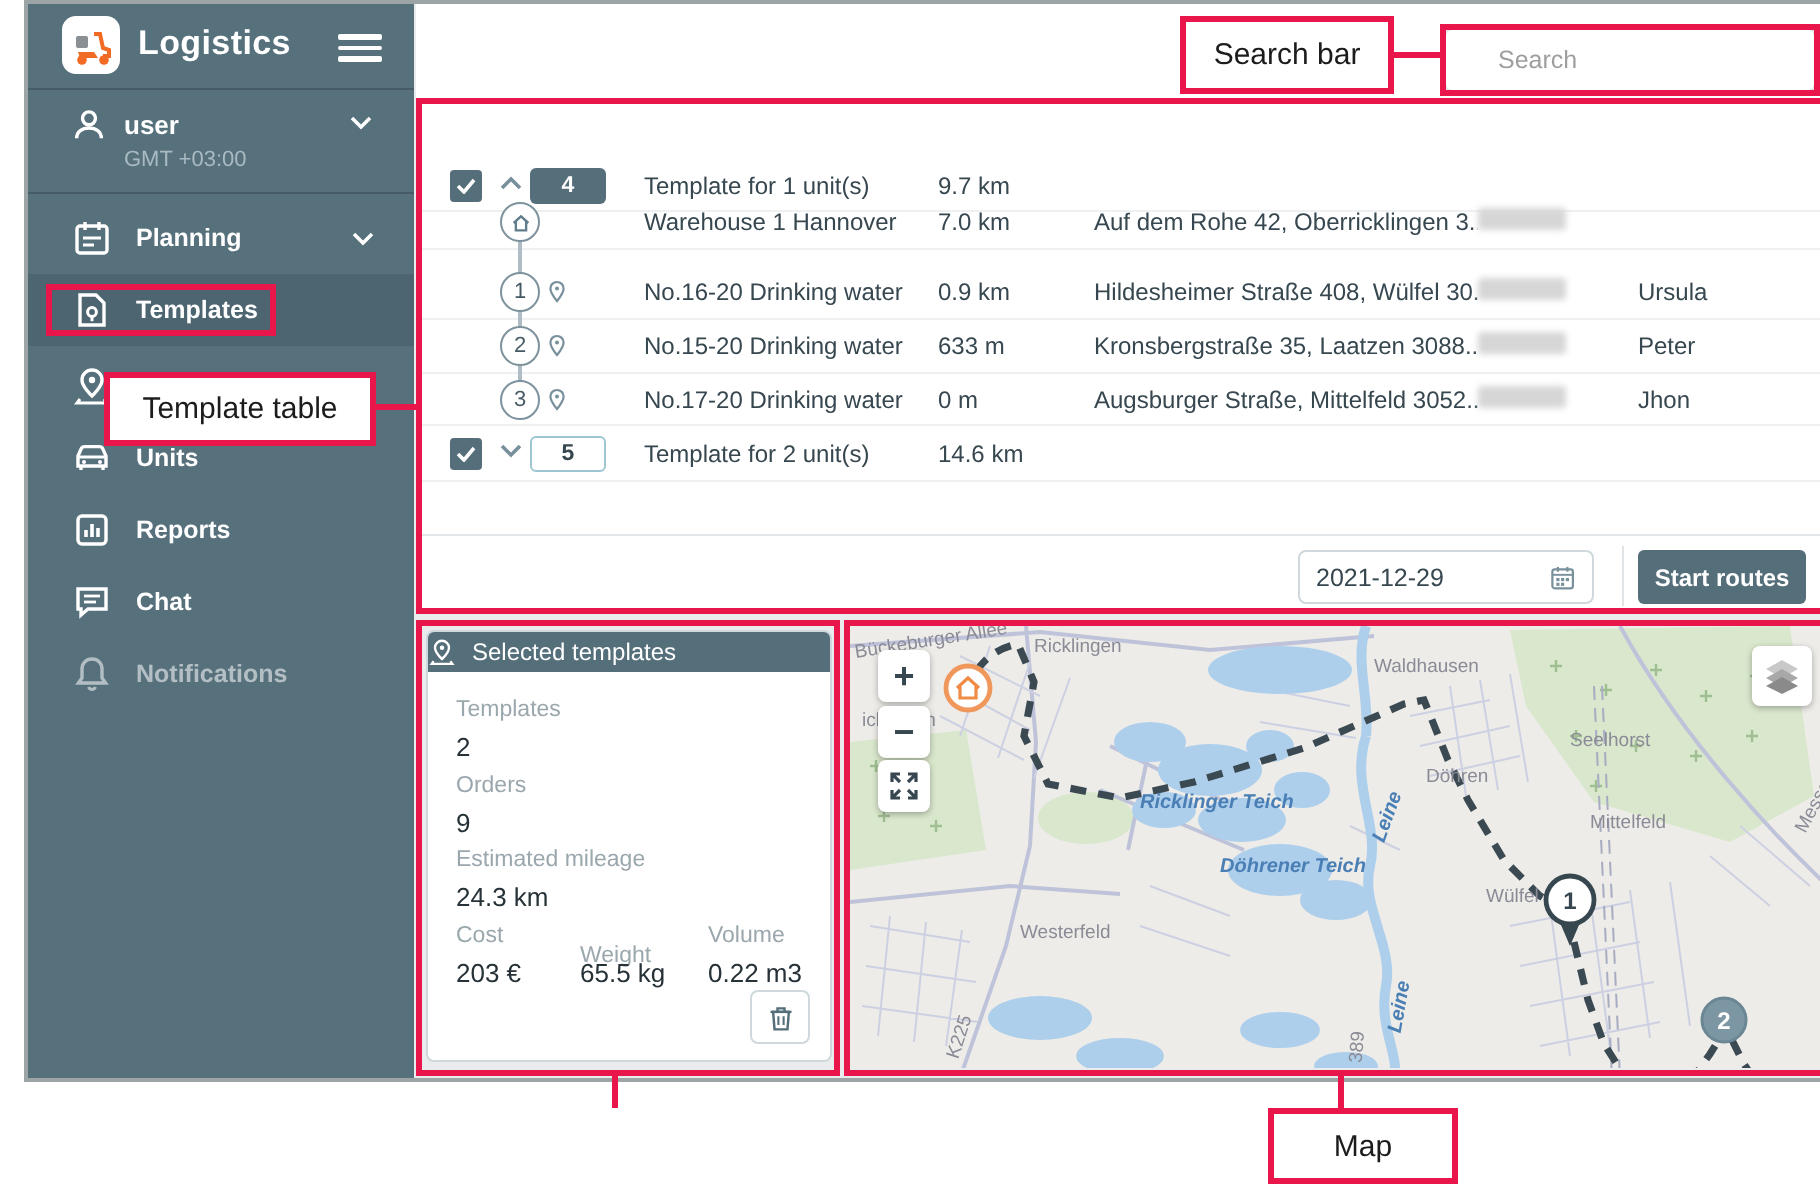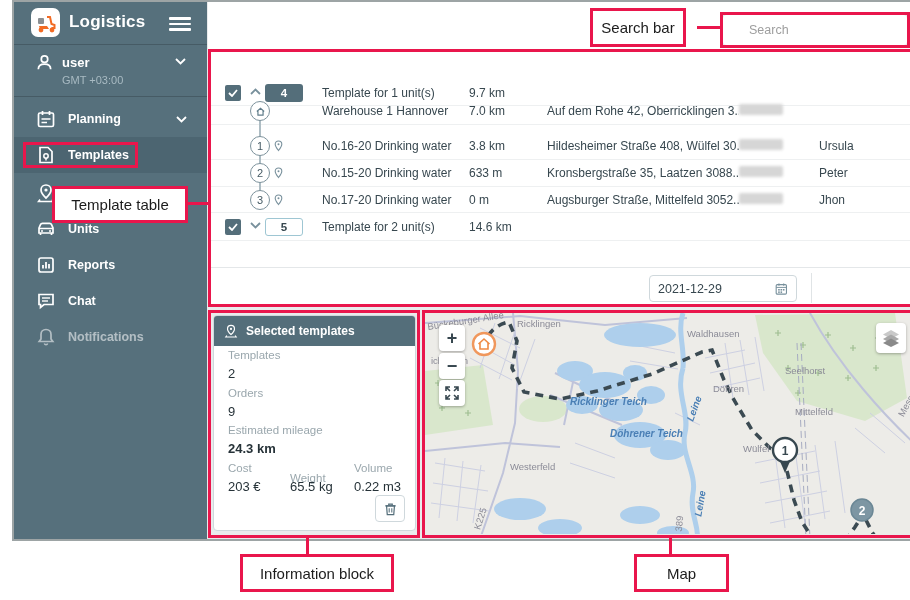--- a/index.html
+++ b/index.html
@@ -55,21 +55,21 @@
   .route-line { position:absolute; left:50px; top:69px; width:1.5px; height:81px; background:#aebdc4; z-index:1; }
   .blurbox { display:inline-block; width:44px; height:11px; background:#d6d6d6; border-radius:2px; filter:blur(1.6px); }
   .tfooter { position:absolute; left:0; top:217px; width:709px; height:39px; border-top:1px solid #e4e7e9; }
   .date-box { position:absolute; left:440px; top:7px; width:148px; height:27px; border:1px solid #cfd8dc; border-radius:4px; display:flex; align-items:center; padding:0 8px; cursor:pointer; }
   .date-box input { border:none; outline:none; width:100%; font-size:12.5px; color:#37474f; font-family:"Liberation Sans",sans-serif; background:transparent; pointer-events:none; }
   .vdiv { position:absolute; left:602px; top:5px; width:1px; height:30px; background:#e0e4e6; }
   .start-btn { position:absolute; left:610px; top:7px; width:84px; height:27px; background:#546e7a; color:#fff; border:none; border-radius:3px; font-size:12px; font-weight:700; cursor:pointer; font-family:"Liberation Sans",sans-serif; }
 
   
   .info-card { left:201px; top:315px; width:203px; height:216px; background:#fff; border:1px solid #cfd8dc; border-radius:4px; overflow:hidden; }
-  .info-head { height:30px; background:#546e7a; color:#fff; display:flex; align-items:center; font-size:12px; font-weight:700; padding-left:10px; }
+  .info-head { height:20px; background:#546e7a; color:#fff; display:flex; align-items:center; font-size:12px; font-weight:400; padding-left:0; }
   .info-lab { position:absolute; left:14px; font-size:11.5px; color:#9aa7ad; }
   .info-val { position:absolute; left:14px; font-size:13px; color:#263238; font-weight:400; }
   .info-col-lab { position:absolute; font-size:11.5px; color:#9aa7ad; }
   .info-col-val { position:absolute; font-size:13px; color:#263238; }
   .trash-btn { position:absolute; right:10px; bottom:8px; width:30px; height:27px; background:#fff; border:1px solid #cfd8dc; border-radius:4px; display:flex; align-items:center; justify-content:center; cursor:pointer; }
 
   
   .map { left:413px; top:313px; width:491px; height:221px; background:#edece8; overflow:hidden; }
   .map-label { position:absolute; font-size:9.5px; color:#8b8b97; white-space:nowrap; }
   .map-label.water { color:#4a7fb5; font-style:italic; font-weight:700; font-size:10px; }
@@ -239,21 +239,21 @@
 
     <div class="trow rowline" style="top:83px;height:27px">
       <div class="col-ctrl">
         <span class="stop-ic">1</span>
         <svg class="mini-pin" width="9" height="12" viewBox="0 0 9 12">
           <path d="M4.5 1 c1.9 0 3.3 1.4 3.3 3.2 c0 2.2-3.3 6.3-3.3 6.3 s-3.3-4.1-3.3-6.3 C1.2 2.4 2.6 1 4.5 1 z" fill="none" stroke="#78909c" stroke-width="1.1"></path>
           <circle cx="4.5" cy="4.2" r="1" fill="#78909c"></circle>
         </svg>
       </div>
       <div class="col-name">No.16-20 Drinking water</div>
-      <div class="col-mil">3.8 km</div>
+      <div class="col-mil">0.9 km</div>
       <div class="col-addr">Hildesheimer Straße 408, Wülfel 30...</div>
       <div class="col-phone"><span class="blurbox"></span></div>
       <div class="col-client">Ursula</div>
     </div>
 
     <div class="trow rowline" style="top:110px;height:27px">
       <div class="col-ctrl">
         <span class="stop-ic">2</span>
         <svg class="mini-pin" width="9" height="12" viewBox="0 0 9 12">
           <path d="M4.5 1 c1.9 0 3.3 1.4 3.3 3.2 c0 2.2-3.3 6.3-3.3 6.3 s-3.3-4.1-3.3-6.3 C1.2 2.4 2.6 1 4.5 1 z" fill="none" stroke="#78909c" stroke-width="1.1"></path>
@@ -310,38 +310,39 @@
           <line x1="11" y1="1" x2="11" y2="4" stroke="#78909c" stroke-width="1.4"></line>
           <line x1="1.5" y1="6" x2="14.5" y2="6" stroke="#78909c" stroke-width="1.2"></line>
           <rect x="4" y="8" width="2" height="2" fill="#78909c"></rect>
             <rect x="7" y="8" width="2" height="2" fill="#78909c"></rect>
             <rect x="10" y="8" width="2" height="2" fill="#78909c"></rect>
           <rect x="4" y="11" width="2" height="2" fill="#78909c"></rect>
             <rect x="7" y="11" width="2" height="2" fill="#78909c"></rect>
         </svg>
       </div>
       <div class="vdiv"></div>
+      <button class="start-btn">Start routes</button>
     </div>
   </div>
 
   <div class="abs info-card">
     <div class="info-head">
       <svg width="14" height="14" viewBox="0 0 20 20" style="margin-right:8px">
         <path d="M10 2 c2.8 0 5 2.2 5 5 c0 3.4-5 8-5 8 s-5-4.6-5-8 c0-2.8 2.2-5 5-5 z" fill="none" stroke="#fff" stroke-width="1.7"></path>
         <circle cx="10" cy="7" r="1.6" fill="#fff"></circle>
         <path d="M4 16.5 l-1.5 2 h15 l-1.5-2" fill="none" stroke="#fff" stroke-width="1.5"></path>
       </svg>
       <span>Selected templates</span>
     </div>
     <div class="info-lab" style="top:33px">Templates</div>
     <div class="info-val" style="top:50px">2</div>
     <div class="info-lab" style="top:71px">Orders</div>
     <div class="info-val" style="top:88px">9</div>
     <div class="info-lab" style="top:108px">Estimated mileage</div>
-    <div class="info-val" style="top:125px;font-weight:700">24.3 km</div>
+    <div class="info-val" style="top:125px;font-weight:400">24.3 km</div>
     <div class="info-col-lab" style="left:14px;top:146px">Cost</div>
     <div class="info-col-val" style="left:14px;top:163px">203 €</div>
     <div class="info-col-lab" style="left:76px;top:156px">Weight</div>
     <div class="info-col-val" style="left:76px;top:163px">65.5 kg</div>
     <div class="info-col-lab" style="left:140px;top:146px">Volume</div>
     <div class="info-col-val" style="left:140px;top:163px">0.22 m3</div>
     <div class="trash-btn">
       <svg width="13" height="14" viewBox="0 0 14 16">
         <path d="M2.5 4.5 h9 l-0.8 10 h-7.4 z" fill="none" stroke="#546e7a" stroke-width="1.4"></path>
         <line x1="1" y1="4.5" x2="13" y2="4.5" stroke="#546e7a" stroke-width="1.4"></line>
@@ -437,33 +438,30 @@
   </div>
 
   <div class="abs frame"></div>
 
   <div class="ann-rect" style="left:11px;top:142px;width:115px;height:26px"></div>
   <div class="ann-rect" style="left:196px;top:49px;width:711px;height:258px"></div>
   <div class="ann-rect" style="left:708px;top:12px;width:190px;height:36px"></div>
   <div class="ann-rect" style="left:196px;top:310px;width:212px;height:228px"></div>
   <div class="ann-rect" style="left:410px;top:310px;width:497px;height:228px"></div>
 
-  <div class="ann-box" style="left:578px;top:8px;width:96px;height:39px">
+  <div class="ann-box" style="left:578px;top:8px;width:107px;height:39px">
       <span>Search bar</span>
     </div>
   <div class="ann-line" style="left:685px;top:26px;width:23px;height:3px"></div>
 
   <div class="ann-box" style="left:40px;top:186px;width:136px;height:37px;z-index:56">
       <span>Template table</span>
     </div>
   <div class="ann-line" style="left:176px;top:202px;width:20px;height:3px"></div>
 
   <div class="ann-line" style="left:294px;top:538px;width:3px;height:16px"></div>
-  <div class="ann-box" style="left:228px;top:554px;width:154px;height:38px">
-      <span>Information block</span>
-    </div>
 
   <div class="ann-line" style="left:657px;top:538px;width:3px;height:16px"></div>
   <div class="ann-box" style="left:622px;top:554px;width:95px;height:38px">
       <span>Map</span>
     </div>
 
 </div>
 
 </body></html>

